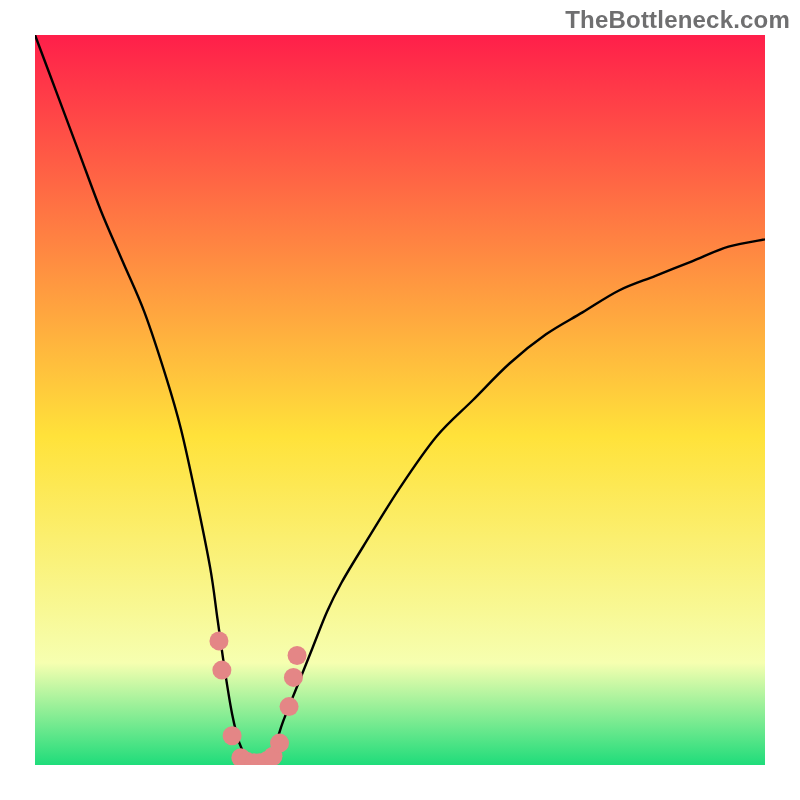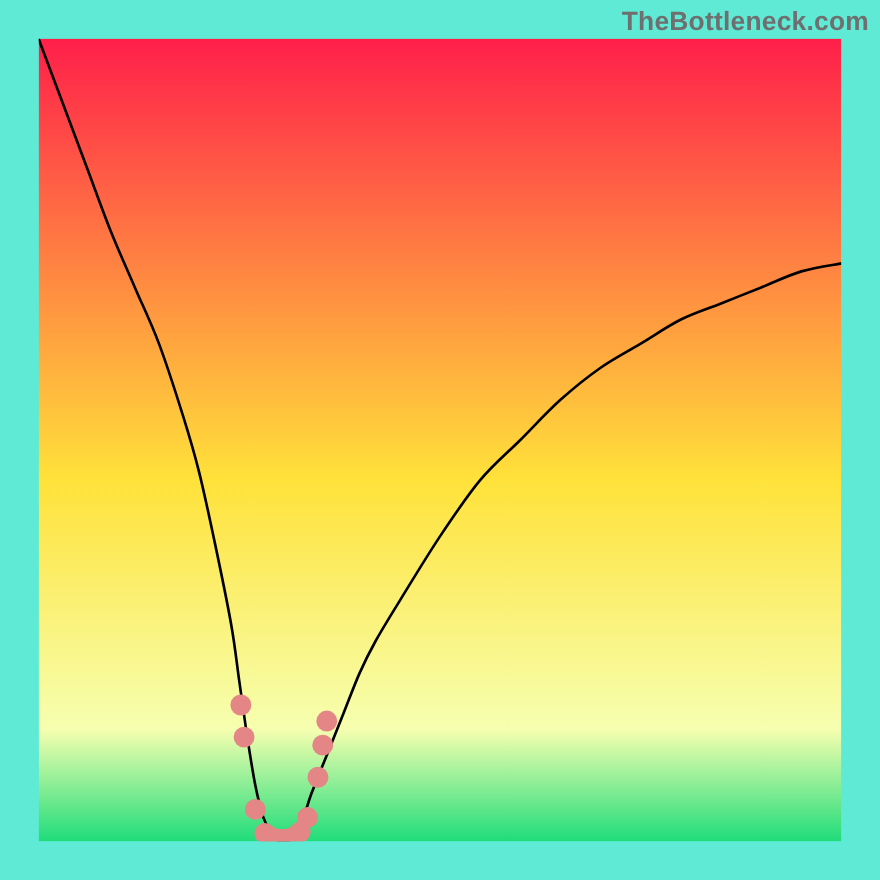--- a/index.html
+++ b/index.html
@@ -9,21 +9,21 @@
     height: 800px;
     background: #000;
     overflow: hidden;
   }
   .frame {
     position: absolute;
     left: 0;
     top: 0;
     width: 800px;
     height: 800px;
-    background: #5eead4;
+    background: #ffffff;
   }
   .plot {
     position: absolute;
     left: 35px;
     top: 35px;
     width: 730px;
     height: 730px;
     overflow: hidden;
   }
   .curve {

